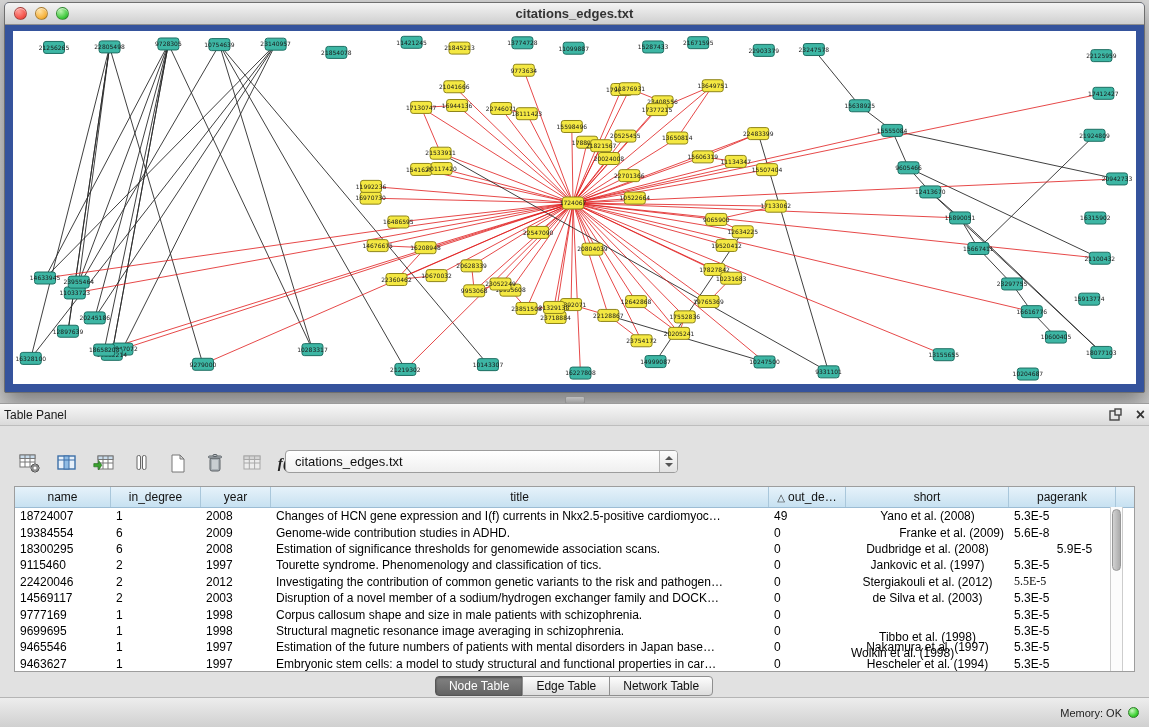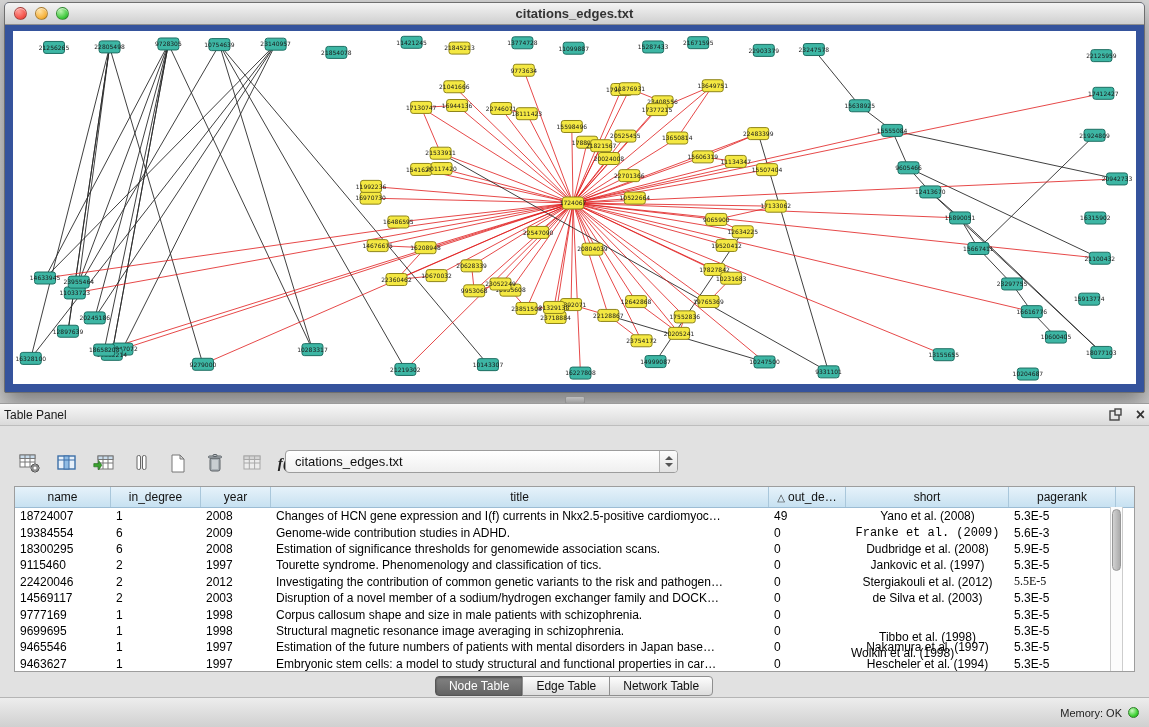--- a/index.html
+++ b/index.html
@@ -832,31 +832,31 @@
           <div class="td" style="width: 77px; text-align: left;">49</div>
           <div class="td" style="width: 163px; text-align: center;">Yano et al. (2008)</div>
           <div class="td" style="width: 107px; text-align: left;">5.3E-5</div>
         </div>
         <div class="tr">
           <div class="td" style="width: 96px; text-align: left;">19384554</div>
           <div class="td" style="width: 90px; text-align: left;">6</div>
           <div class="td" style="width: 70px; text-align: left;">2009</div>
           <div class="td" style="width: 498px; text-align: left;">Genome-wide contribution studies in ADHD.</div>
           <div class="td" style="width: 77px; text-align: left;">0</div>
-          <div class="td" style="width: 163px; text-align: center; font-family: Liberation Mono, monospace;">Franke et al. (2009)</div>
-          <div class="td" style="width: 107px; text-align: left;">5.6E-3</div>
+          <div class="td" style="width: 163px; text-align: right;">Franke et al. (2009)</div>
+          <div class="td" style="width: 107px; text-align: left;">5.6E-8</div>
         </div>
         <div class="tr">
           <div class="td" style="width: 96px; text-align: left;">18300295</div>
           <div class="td" style="width: 90px; text-align: left;">6</div>
           <div class="td" style="width: 70px; text-align: left;">2008</div>
           <div class="td" style="width: 498px; text-align: left;">Estimation of significance thresholds for genomewide association scans.</div>
           <div class="td" style="width: 77px; text-align: left;">0</div>
           <div class="td" style="width: 163px; text-align: center;">Dudbridge et al. (2008)</div>
-          <div class="td" style="width: 107px; text-align: left;">5.9E-5</div>
+          <div class="td" style="width: 107px; text-align: center; margin-left: 12px;">5.9E-5</div>
         </div>
         <div class="tr">
           <div class="td" style="width: 96px; text-align: left;">9115460</div>
           <div class="td" style="width: 90px; text-align: left;">2</div>
           <div class="td" style="width: 70px; text-align: left;">1997</div>
           <div class="td" style="width: 498px; text-align: left;">Tourette syndrome. Phenomenology and classification of tics.</div>
           <div class="td" style="width: 77px; text-align: left;">0</div>
           <div class="td" style="width: 163px; text-align: center;">Jankovic et al. (1997)</div>
           <div class="td" style="width: 107px; text-align: left;">5.3E-5</div>
         </div>

